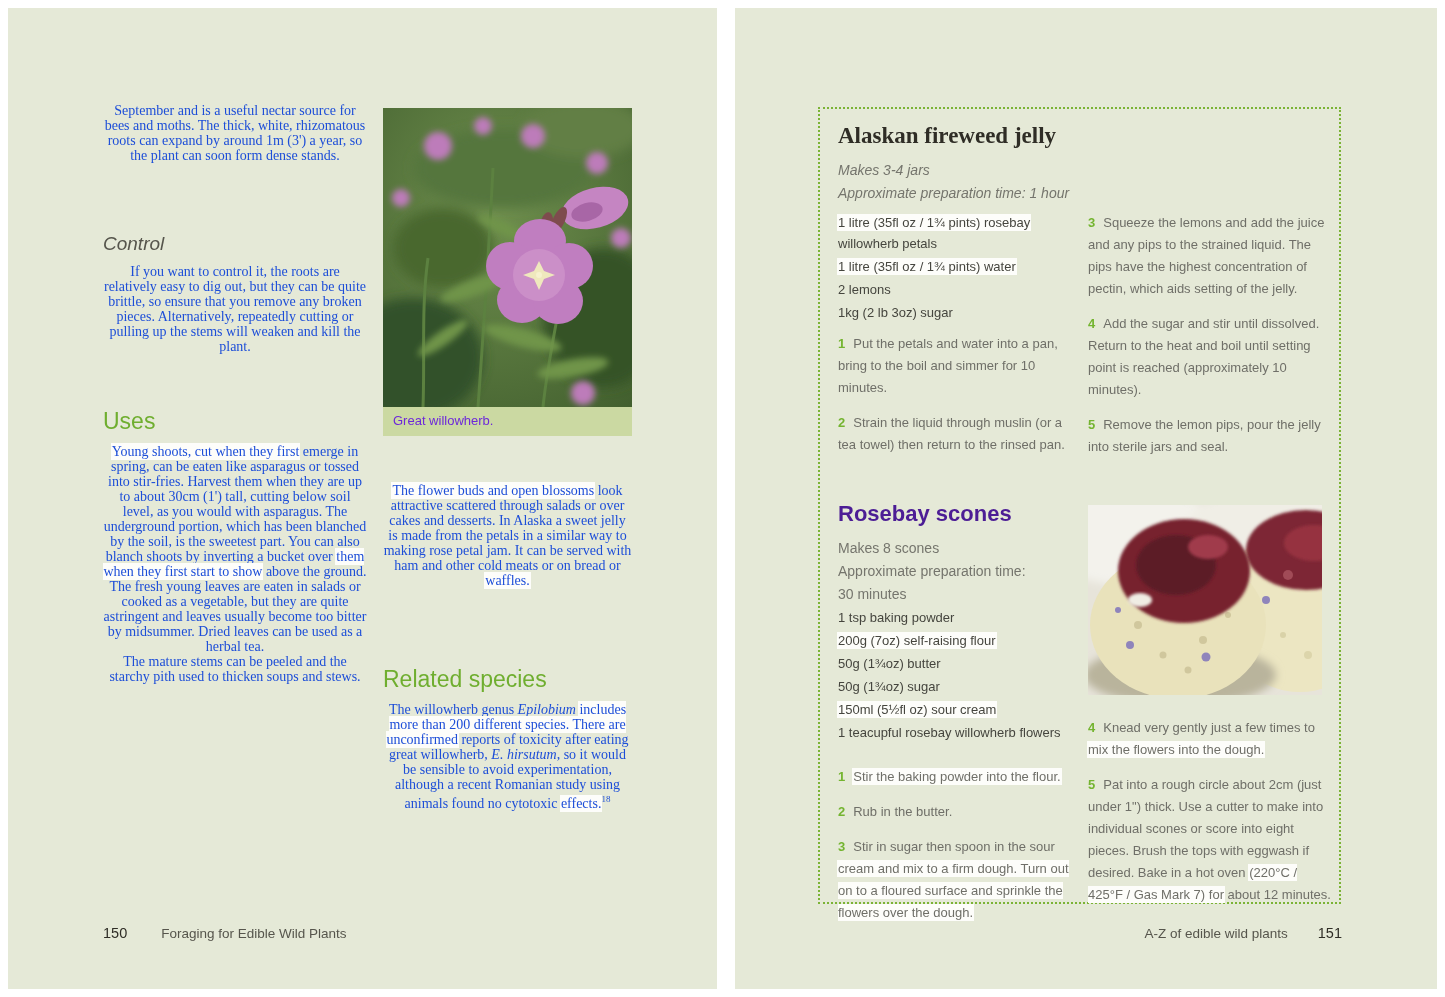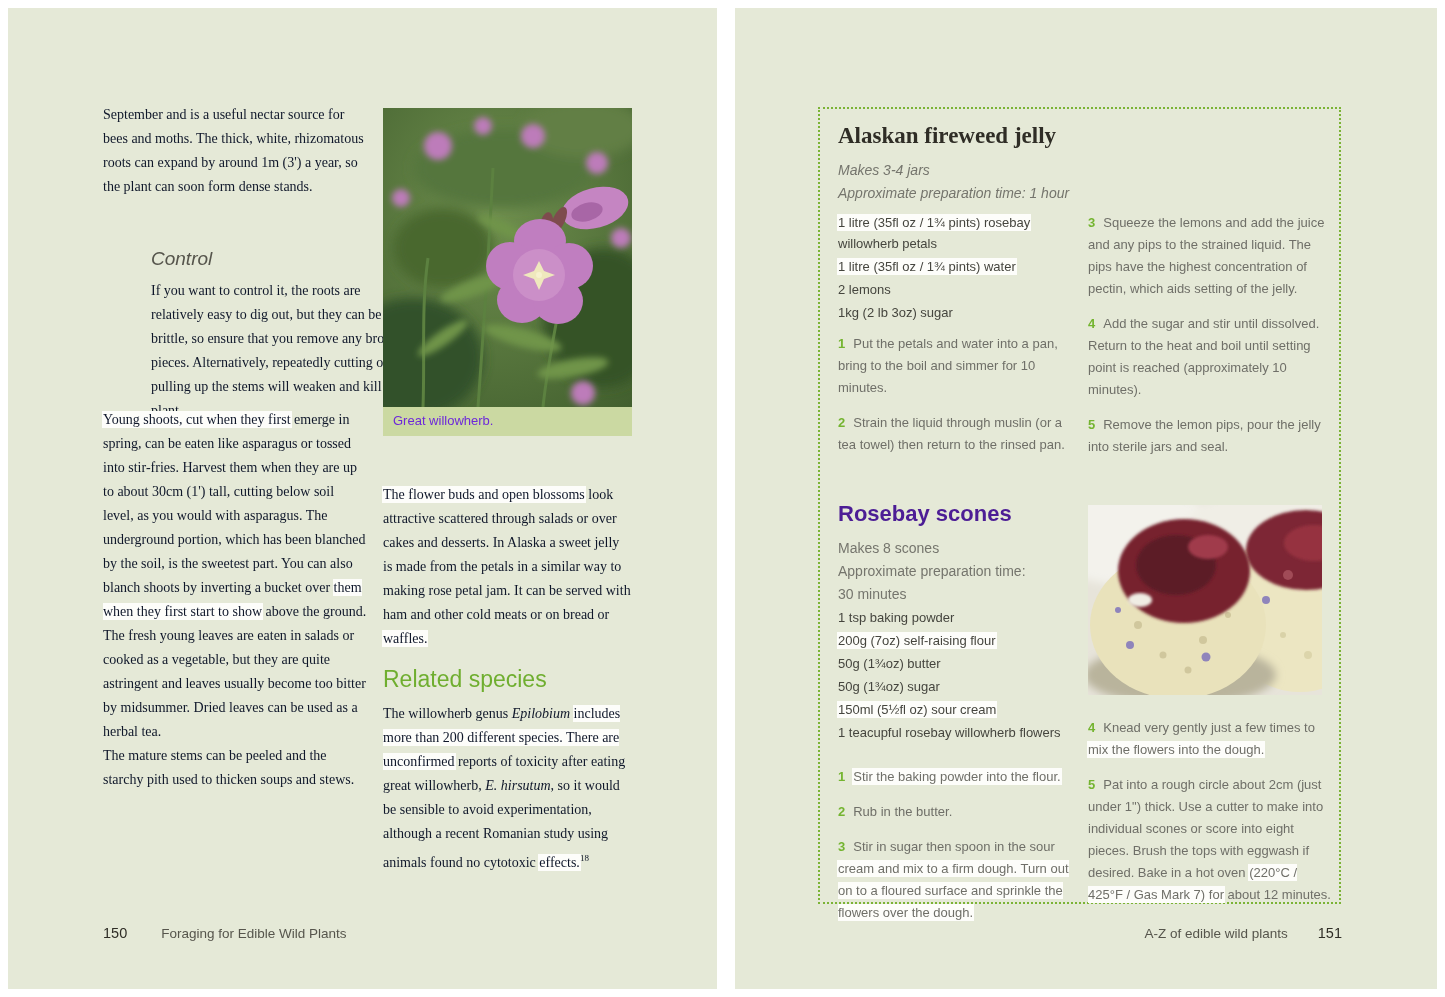--- a/index.html
+++ b/index.html
@@ -5,22 +5,22 @@
   html,body{margin:0;padding:0;background:#ffffff;}
   .sheet{position:relative;width:1445px;height:997px;background:#ffffff;overflow:hidden;
          font-family:"Liberation Sans",sans-serif;}
   .page{position:absolute;top:8px;height:981px;background:#e5e9d7;}
   .page.left{left:8px;width:709px;}
   .page.right{left:735px;width:702px;}
 
   
   .col1{position:absolute;left:95px;top:95px;width:264px;}
   .col2{position:absolute;left:375px;top:100px;width:249px;}
-  p.body{margin:0;font-family:"Liberation Serif",serif;font-size:14px;line-height:24px;
-         color:#0f172a;text-align:left;}
+  p.body{margin:0;font-family:"Liberation Serif",serif;font-size:14px;line-height:15px;
+         color:#1d4ed8;text-align:center;}
   .blk{position:absolute;left:0;width:100%;}
   h2.green{margin:0 0 9px 0;font-size:23px;font-weight:400;color:#6fae2f;
            font-family:"Liberation Sans",sans-serif;}
   h3.subhead{margin:0 0 9px 0;font-size:19px;font-weight:400;font-style:italic;color:#56554c;
              font-family:"Liberation Sans",sans-serif;}
   .gap{margin-bottom:14px;}
   .hl{background:#fdfdfa;box-shadow:0 0 0 1px #fdfdfa;}
   .it{font-style:italic;}
   sup{font-size:9px;}
 
@@ -53,25 +53,26 @@
 <body>
 
 <div class="sheet">
 
   <section class="page left">
 
     <div class="col1">
       <div class="blk" style="top:0;">
         <p class="body"><span>September and is a useful nectar source for bees and moths. The thick, white, rhizomatous roots can expand by around 1m (3') a year, so the plant can soon form dense stands.</span></p>
       </div>
-      <div class="blk" style="top:145px;margin-left:48px;">
+      <div class="blk" style="top:130px;">
         <h3 class="subhead">Control</h3>
         <p class="body"><span>If you want to control it, the roots are relatively easy to dig out, but they can be quite brittle, so ensure that you remove any broken pieces. Alternatively, repeatedly cutting or pulling up the stems will weaken and kill the plant.</span></p>
       </div>
       <div class="blk" style="top:305px;">
+        <h2 class="green">Uses</h2>
         <p class="body gap"><span class="hl">Young shoots, cut when they first</span><span> emerge in spring, can be eaten like asparagus or tossed into stir-fries. Harvest them when they are up to about 30cm (1') tall, cutting below soil level, as you would with asparagus. The underground portion, which has been blanched by the soil, is the sweetest part. You can also blanch shoots by inverting a bucket over </span><span class="hl">them when they first start to show</span><span> above the ground.</span></p>
         <p class="body gap"><span>The fresh young leaves are eaten in salads or cooked as a vegetable, but they are quite astringent and leaves usually become too bitter by midsummer. Dried leaves can be used as a herbal tea.</span></p>
         <p class="body"><span>The mature stems can be peeled and the starchy pith used to thicken soups and stews.</span></p>
       </div>
     </div>
 
     <div class="col2">
       <div class="photo-frame">
         <svg viewBox="0 0 249 299" preserveAspectRatio="none">
           <defs>

